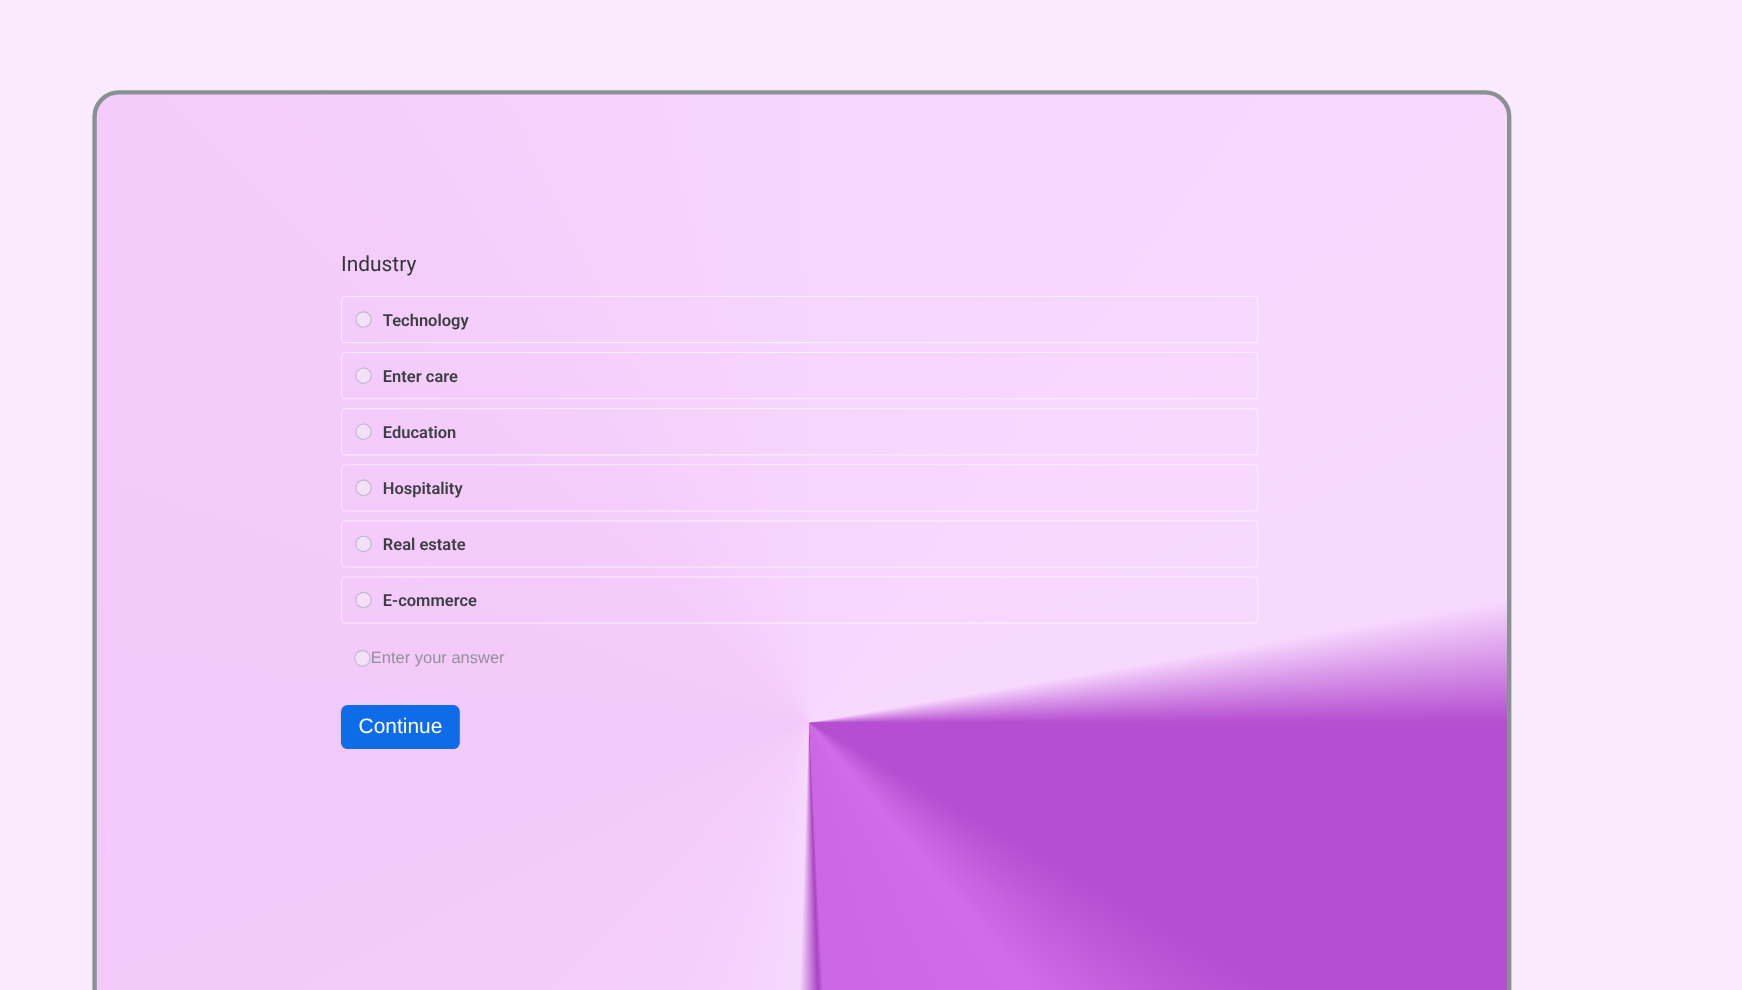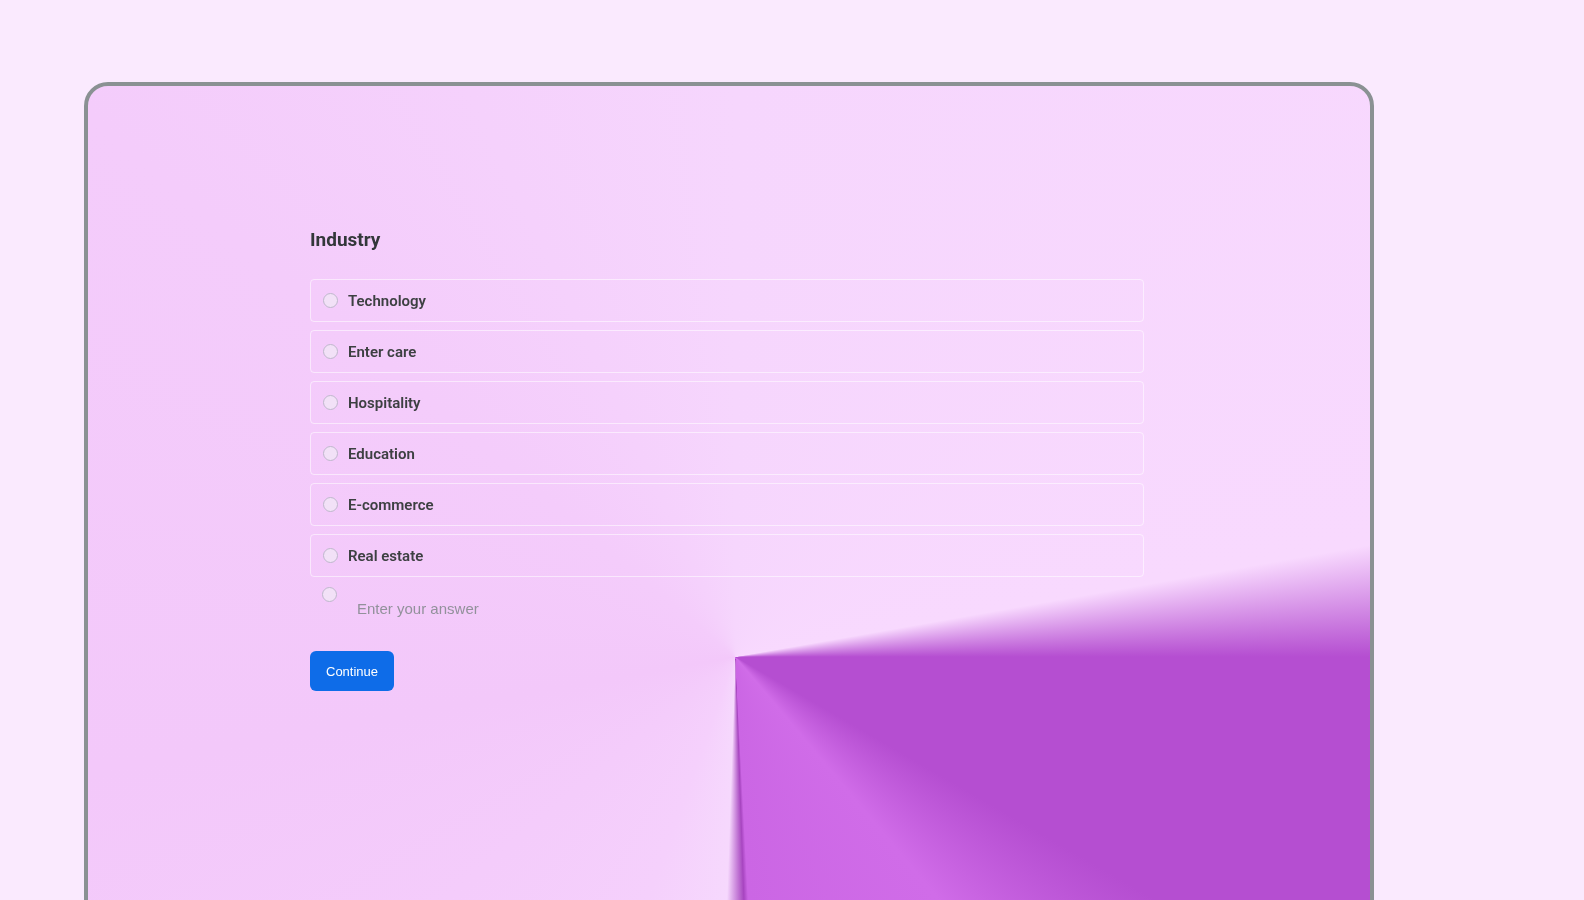--- a/index.html
+++ b/index.html
@@ -37,23 +37,23 @@
     #f5d0fc;
 }
 .content {
   position: absolute;
   left: 222px;
   top: 142px;
   width: 834px;
 }
 .title {
   font-size: 19px;
-  font-weight: 700;
+  font-weight: 400;
   color: #33373a;
-  margin-bottom: 28px;
+  margin-bottom: 18px;
 }
 .options { display: flex; flex-direction: column; gap: 8px; }
 .option {
   display: flex;
   align-items: center;
   gap: 10px;
   height: 43px;
   padding: 0 12px;
   border: 1px solid rgba(255,255,255,0.55);
   border-radius: 4px;
@@ -68,21 +68,22 @@
   flex: none;
 }
 .option-label {
   font-size: 15px;
   font-weight: 600;
   color: #3d4042;
   text-align: center;
 }
 .other {
   display: flex;
-  gap: 20px;
+  align-items: center;
+  gap: 0;
   height: 42px;
   padding: 0 12px;
   margin-top: 2px;
 }
 .other-input {
   border: none;
   background: transparent;
   outline: none;
   font-size: 15px;
   font-weight: 500;
@@ -91,21 +92,21 @@
 }
 .other-input::placeholder { color: #92919b; font-weight: 500; }
 .continue-btn {
   margin-top: 22px;
   height: 40px;
   padding: 0 16px;
   border: none;
   border-radius: 6px;
   background: #0e6ce8;
   color: #fff;
-  font-size: 13px;
+  font-size: 19px;
   font-weight: 500;
   cursor: pointer;
 }
 </style>
 </head>
 <body>
 
 <div class="frame">
   <div class="content">
     <h1 class="title">Industry</h1>
@@ -113,33 +114,33 @@
       <label class="option">
         <span class="radio"></span>
         <span class="option-label">Technology</span>
       </label>
       <label class="option">
         <span class="radio"></span>
         <span class="option-label">Enter care</span>
       </label>
       <label class="option">
         <span class="radio"></span>
+        <span class="option-label">Education</span>
+      </label>
+      <label class="option">
+        <span class="radio"></span>
         <span class="option-label">Hospitality</span>
       </label>
       <label class="option">
         <span class="radio"></span>
-        <span class="option-label">Education</span>
+        <span class="option-label">Real estate</span>
       </label>
       <label class="option">
         <span class="radio"></span>
         <span class="option-label">E-commerce</span>
-      </label>
-      <label class="option">
-        <span class="radio"></span>
-        <span class="option-label">Real estate</span>
       </label>
       <div class="other">
         <span class="radio"></span>
         <input class="other-input" type="text" placeholder="Enter your answer" style="">
       </div>
     </div>
     <button class="continue-btn">Continue</button>
   </div>
 </div>
 

